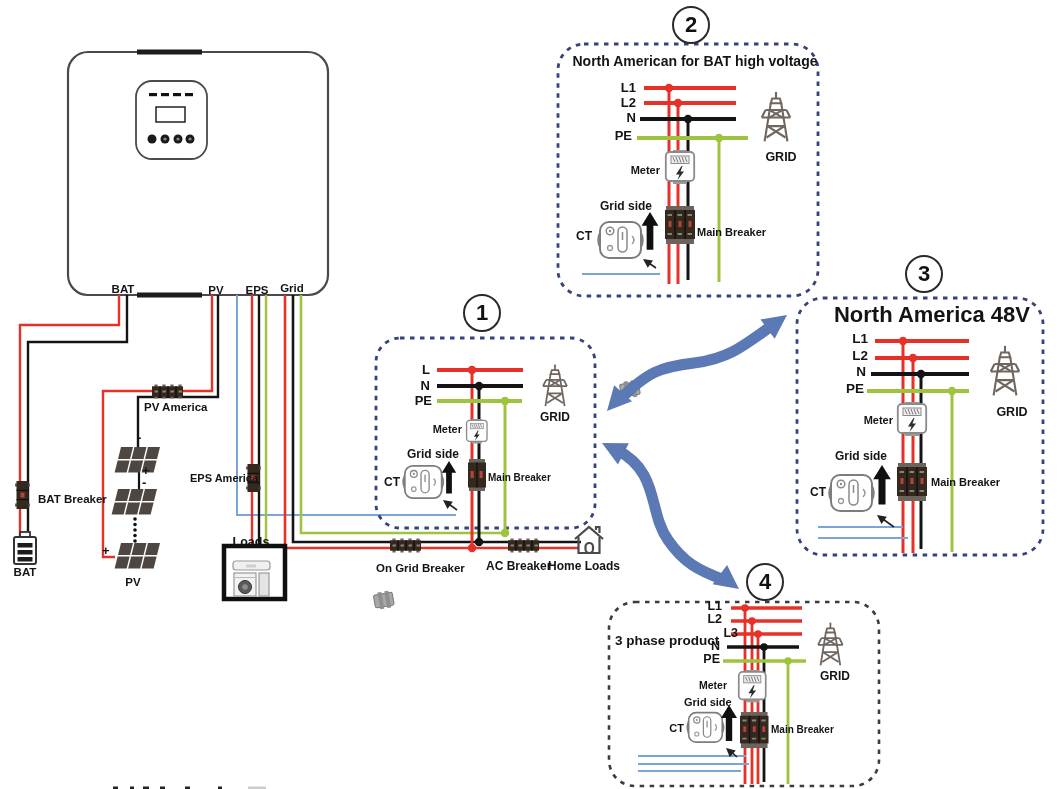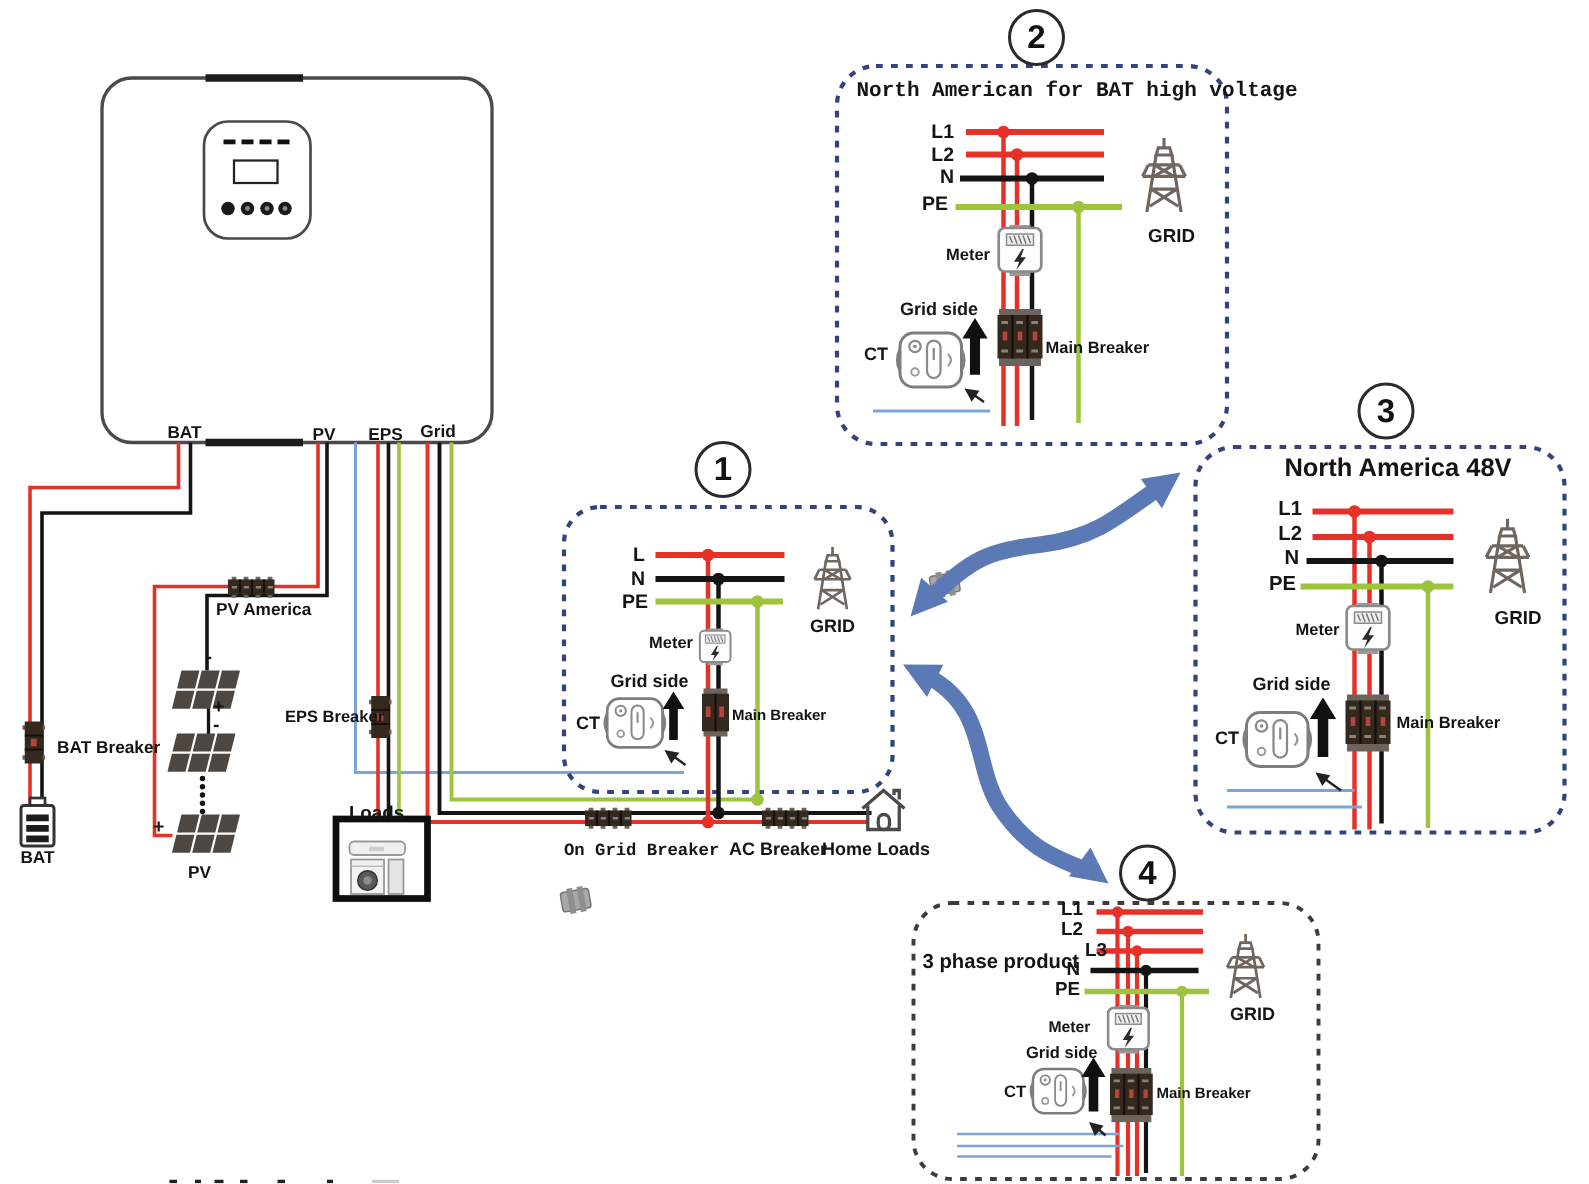--- a/index.html
+++ b/index.html
@@ -2,21 +2,21 @@
 <html><head>
 <meta charset="utf-8">
 <style>
   html,body{margin:0;padding:0;background:#fff;}
   #stage{position:relative;width:1059px;height:789px;background:#fff;overflow:hidden;
          font-family:"Liberation Sans",sans-serif;}
   #wires{position:absolute;left:0;top:0;}
   .lbl{position:absolute;font-weight:bold;color:#141414;font-size:11.5px;white-space:nowrap;line-height:1.1;}
   .ca{text-align:center;} .ra{text-align:right;}
   .s10{font-size:10px;} .s105{font-size:10.5px;} .s11{font-size:11px;} .s12{font-size:12px;}
-  .s125{font-size:12.5px;} .s13{font-size:13px;} .s135{font-size:13.5px;} .s14{font-size:14px;} .s17{font-size:17px;}
+  .s125{font-size:12.5px;} .s13{font-size:13px;} .s135{font-size:13.5px;} .s14{font-size:14px;} .s17{font-size:22px;}
   .numcircle{position:absolute;width:34px;height:34px;border:2.5px solid #2a2a2a;border-radius:50%;
              background:#fff;text-align:center;line-height:34px;font-size:22px;font-weight:bold;color:#111;}
 </style>
 </head>
 <body>
 
 <div id="stage">
 
 <svg id="wires" width="1059" height="789" viewBox="0 0 1059 789">
 <defs>
@@ -349,43 +349,43 @@
 
 <div class="lbl ca" style="left:108px;top:283px;width:30px;">BAT</div>
 <div class="lbl ca" style="left:202px;top:284px;width:28px;">PV</div>
 <div class="lbl ca" style="left:243px;top:284px;width:28px;">EPS</div>
 <div class="lbl ca" style="left:278px;top:282px;width:28px;">Grid</div>
 
 <div class="lbl" style="left:38px;top:493px;text-align:center;">BAT Breaker</div>
 <div class="lbl ca" style="left:11px;top:566px;width:28px;">BAT</div>
 <div class="lbl" style="left:144px;top:401px;">PV America</div>
 <div class="lbl ca" style="left:119px;top:576px;width:28px;">PV</div>
-<div class="lbl ra" style="left:190px;top:472px;width:54px;font-size:11px;">EPS Breaker</div>
+<div class="lbl ra" style="left:190px;top:472px;width:54px;font-size:11px;">EPS America</div>
 <div class="lbl ca s125" style="left:225px;top:536px;width:52px;">Loads</div>
 <div class="lbl s13" style="left:137px;top:431px;">-</div>
 <div class="lbl s13" style="left:142px;top:464px;">+</div>
 <div class="lbl s13" style="left:142px;top:476px;">-</div>
 <div class="lbl s13" style="left:102px;top:544px;">+</div>
 
-<div class="lbl ca" style="left:376px;top:562px;width:72px;font-family:Liberation Mono, monospace;">On Grid Breaker</div>
+<div class="lbl ca" style="left:376px;top:562px;width:72px;">On Grid Breaker</div>
 <div class="lbl ca s12" style="left:486px;top:560px;width:60px;">AC Breaker</div>
 <div class="lbl ca s12" style="left:548px;top:560px;width:64px;">Home Loads</div>
 
 <div class="numcircle" style="left:463px;top:294px;">1</div>
 <div class="lbl ra s13" style="left:404px;top:363px;width:26px;">L</div>
 <div class="lbl ra s13" style="left:404px;top:379px;width:26px;">N</div>
 <div class="lbl ra s13" style="left:404px;top:394px;width:28px;">PE</div>
 <div class="lbl ca s12" style="left:537px;top:411px;width:36px;">GRID</div>
 <div class="lbl ra s11" style="left:426px;top:423px;width:36px;">Meter</div>
 <div class="lbl s12" style="left:407px;top:448px;">Grid side</div>
 <div class="lbl ra s12" style="left:382px;top:476px;width:18px;">CT</div>
 <div class="lbl s10" style="left:488px;top:472px;">Main Breaker</div>
 
 <div class="numcircle" style="left:672px;top:6px;">2</div>
-<div class="lbl ca s14" style="left:571px;top:54px;width:248px;font-family:Liberation Mono, monospace;">North American  for BAT high voltage</div>
+<div class="lbl ca s14" style="left:571px;top:54px;width:248px;">North American  for BAT high voltage</div>
 <div class="lbl ra s13" style="left:608px;top:81px;width:28px;">L1</div>
 <div class="lbl ra s13" style="left:608px;top:96px;width:28px;">L2</div>
 <div class="lbl ra s13" style="left:608px;top:111px;width:28px;">N</div>
 <div class="lbl ra s13" style="left:604px;top:129px;width:28px;">PE</div>
 <div class="lbl ca s125" style="left:761px;top:151px;width:40px;">GRID</div>
 <div class="lbl ra" style="left:624px;top:164px;width:36px;font-size:11px;">Meter</div>
 <div class="lbl s12" style="left:600px;top:200px;">Grid side</div>
 <div class="lbl ra s12" style="left:572px;top:230px;width:20px;">CT</div>
 <div class="lbl s11" style="left:697px;top:226px;">Main Breaker</div>
 

